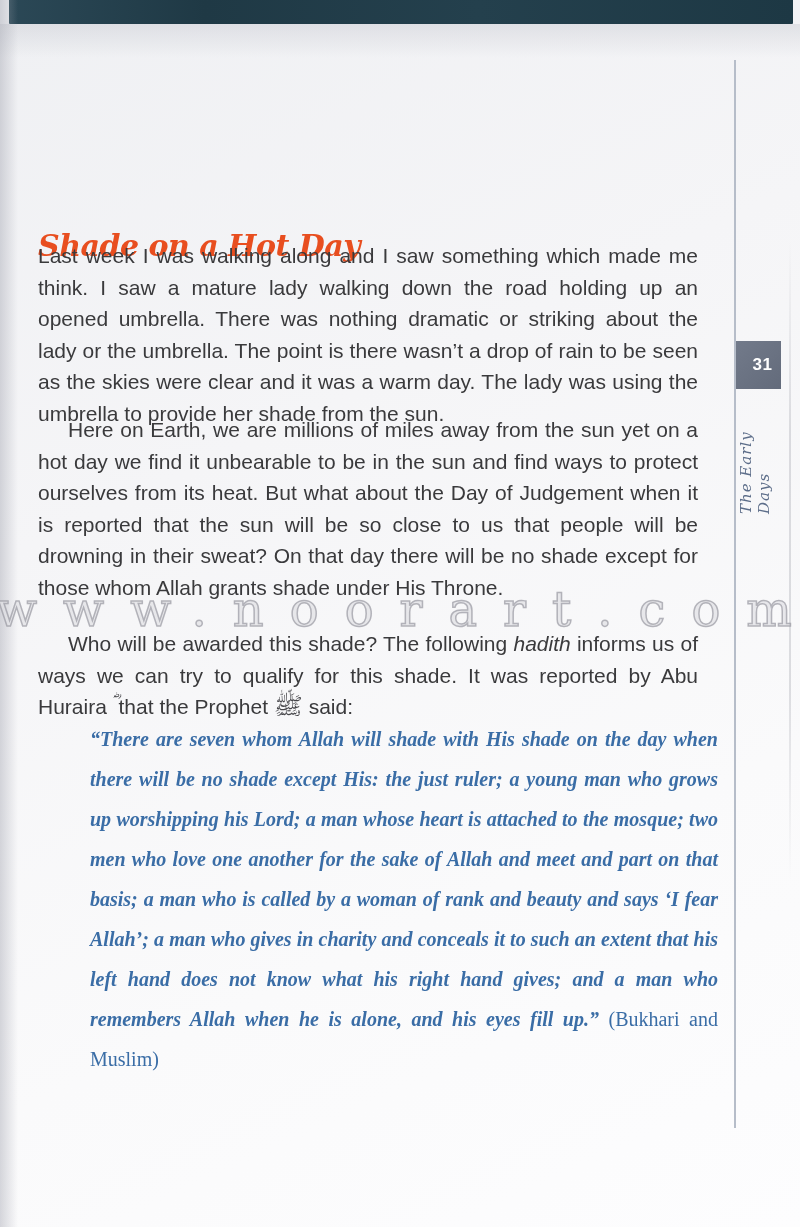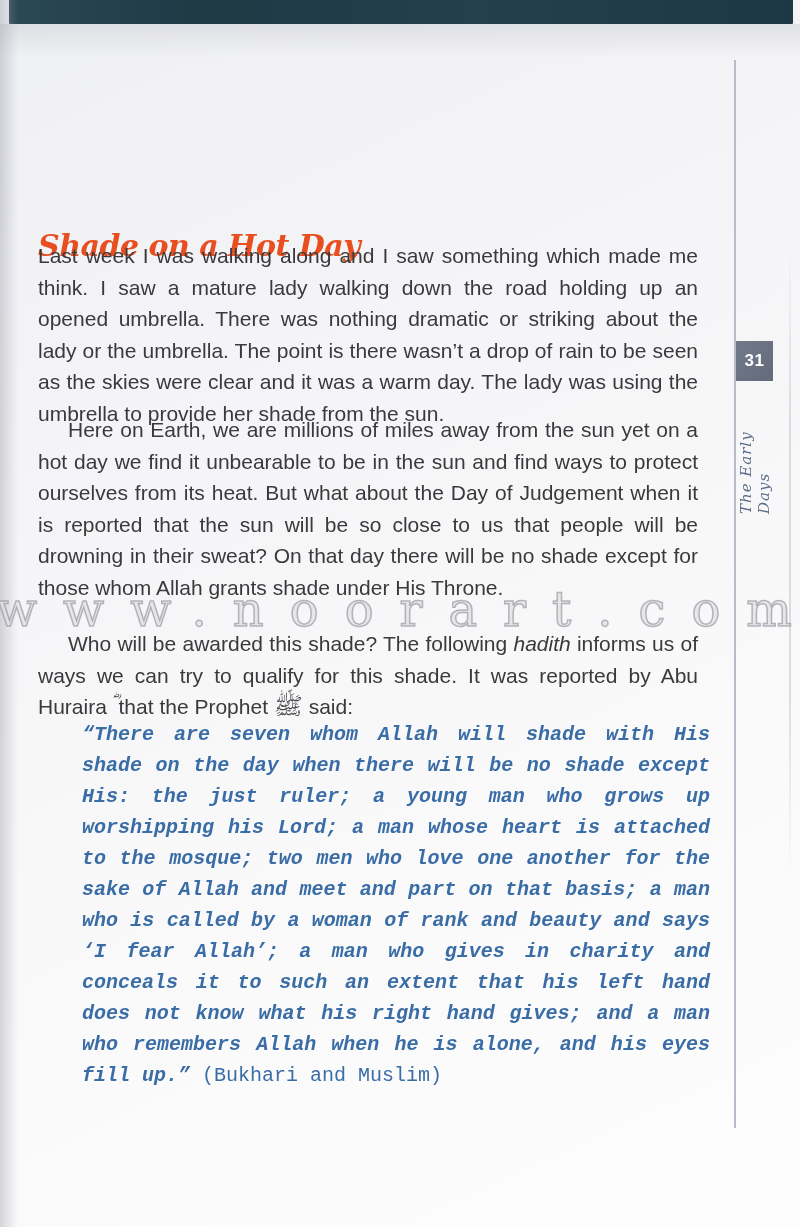--- a/index.html
+++ b/index.html
@@ -15,23 +15,23 @@
            border-radius:0 0 1px 1px;}
   .top-shade{position:absolute;top:24px;left:0;width:100%;height:34px;
              background:linear-gradient(180deg,rgba(175,178,188,.28),rgba(175,178,188,0));}
   .left-shade{position:absolute;top:0;left:0;width:18px;height:100%;
               background:linear-gradient(90deg,rgba(165,167,178,.45),rgba(165,167,178,0));}
   .right-crease{position:absolute;top:240px;left:789px;width:2px;height:640px;
                 background:linear-gradient(180deg,rgba(150,152,162,0),rgba(150,152,162,.30) 30%,rgba(150,152,162,.30) 70%,rgba(150,152,162,0));}
 
   
   .vrule{position:absolute;left:734px;top:60px;width:2px;height:1068px;background:#b6bdc9;}
-  .page-tab{position:absolute;left:736px;top:341px;width:37px;height:40px;
+  .page-tab{position:absolute;left:736px;top:341px;width:37px;height:48px;
             background:linear-gradient(135deg,#727a8a,#636b7b);
-            display:flex;align-items:center;justify-content:center;}
+            display:flex;align-items:center;justify-content:center;padding-left:8px;}
   .page-tab span{color:#fff;font-weight:bold;font-size:17px;letter-spacing:.5px;}
   .chapter{position:absolute;left:737px;top:392px;width:36px;height:122px;
            writing-mode:vertical-rl;transform:rotate(180deg);
            display:flex;align-items:center;justify-content:center;
            font-family:"DejaVu Serif","Liberation Serif",serif;
            font-style:italic;font-size:15px;letter-spacing:1px;color:#5c6d89;}
 
   
   .content{position:absolute;left:38px;top:0;width:660px;height:100%;}
   .body{position:absolute;margin:0;width:660px;
@@ -39,23 +39,23 @@
         text-align:justify;}
   .indent{text-indent:30px;}
   .p-intro{top:63px;}
   .heading{position:absolute;top:228px;margin:0;
            font-family:"DejaVu Serif","Liberation Serif",serif;
            font-style:italic;font-weight:bold;font-size:30px;line-height:36px;
            color:#e84e1f;letter-spacing:-.5px;}
   .p-umbrella{top:240px;}
   .p-earth{top:414px;}
   .p-who{top:628px;}
-  .quote{position:absolute;top:719px;left:44px;width:628px;margin:0;
-         font-family:Liberation Mono, monospace;
-         font-style:italic;font-weight:600;font-size:20px;line-height:31px;
+  .quote{position:absolute;top:719px;left:52px;width:628px;margin:0;
+         font-family:Liberation Serif, serif;
+         font-style:italic;font-weight:600;font-size:20px;line-height:40px;
          color:#3a6da6;text-align:justify;}
   .p-closing{top:1064px;}
 
   .run-i{font-style:italic;}
   .run-rm{font-style:normal;font-weight:normal;}
   .run-g{font-style:normal;font-size:24px;line-height:0;color:#46464a;}
 
   
   .watermark{position:absolute;top:585px;left:-4px;width:808px;height:48px;
              font-family:"DejaVu Serif","Liberation Serif",serif;

